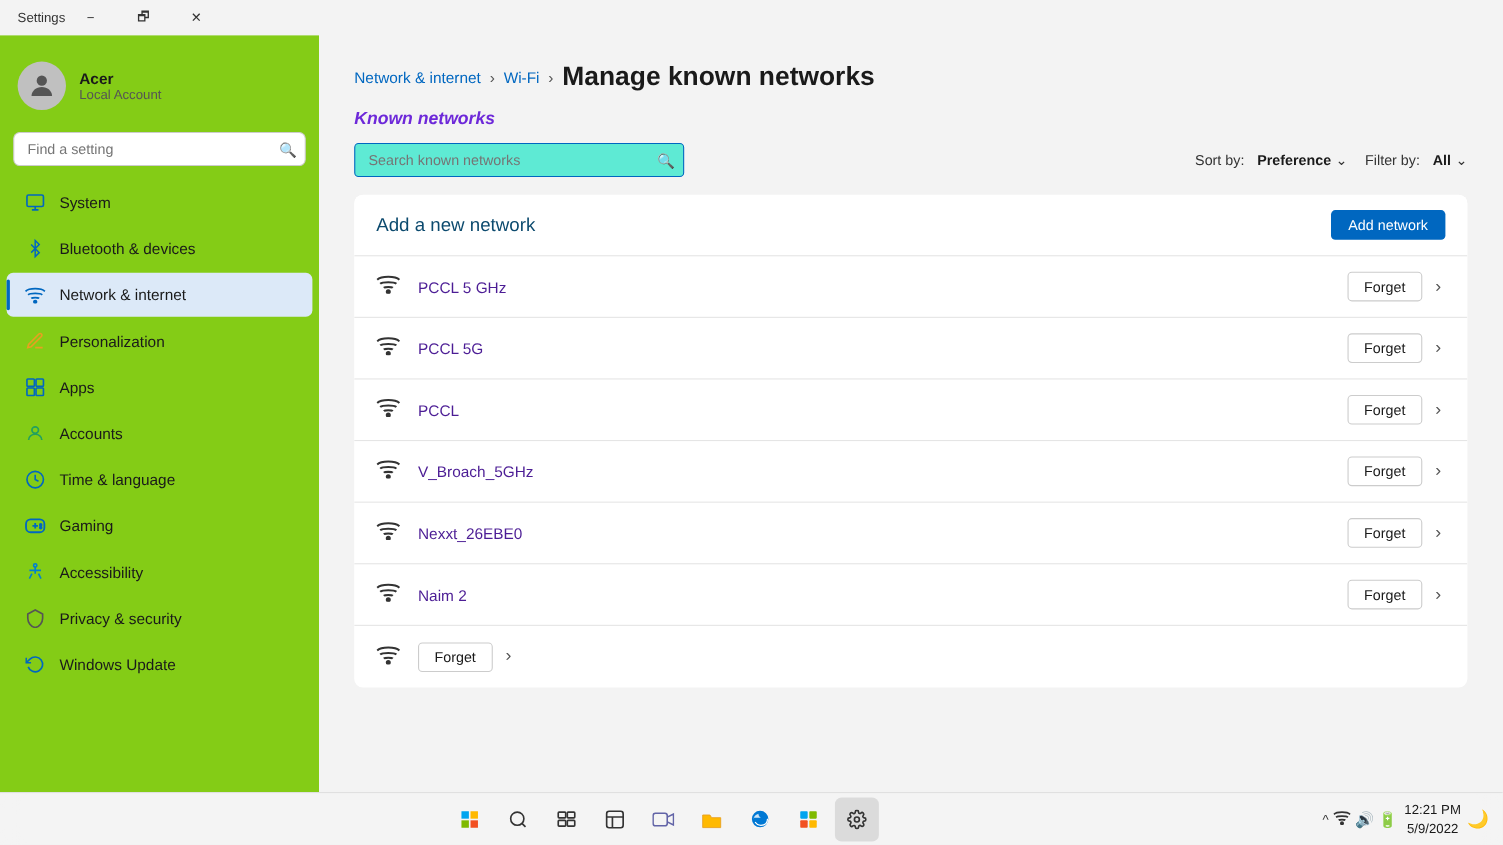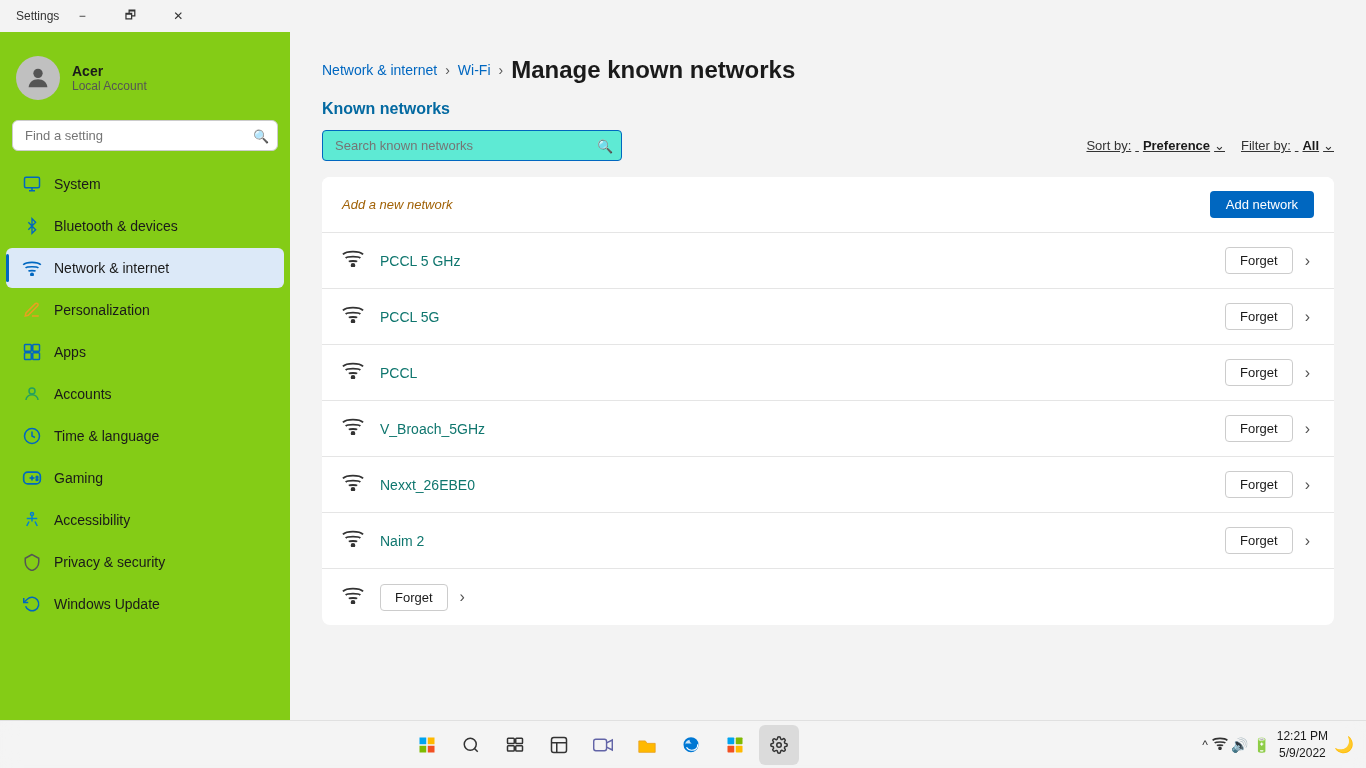--- a/index.html
+++ b/index.html
@@ -34,40 +34,40 @@
     
     .main { flex: 1; background: #f3f3f3; overflow-y: auto; padding: 24px 32px; }
 
     
     .breadcrumb { display: flex; align-items: center; gap: 8px; font-size: 14px; color: #0067c0; margin-bottom: 16px; }
     .breadcrumb span.sep { color: #555; }
     .breadcrumb span.current { font-size: 24px; font-weight: 700; color: #1a1a1a; }
     .breadcrumb a { color: #0067c0; text-decoration: none; cursor: pointer; }
 
     
-    .section-title { font-size: 16px; font-weight: 600; color: #0369a1; margin-bottom: 12px; }
+    .section-title { font-size: 16px; font-weight: 600; color: #6d28d9; margin-bottom: 12px; font-style: italic; }
 
     .toolbar { display: flex; align-items: center; gap: 12px; margin-bottom: 16px; }
     .search-networks { position: relative; flex: 0 0 300px; }
     .search-networks input { width: 100%; padding: 7px 32px 7px 12px; border-radius: 4px; border: 1.5px solid #0067c0; background: #5eead4; font-size: 13px; outline: none; }
     .search-networks .si { position: absolute; right: 8px; top: 50%; transform: translateY(-50%); color: #555; font-size: 13px; }
-    .sort-filter { margin-left: auto; display: flex; align-items: center; gap: 16px; font-size: 13px; color: #333; text-decoration: underline; }
+    .sort-filter { margin-left: auto; display: flex; align-items: center; gap: 16px; font-size: 13px; color: #333; }
     .sort-btn, .filter-btn { display: flex; align-items: center; gap: 4px; cursor: pointer; color: #333; }
     .sort-btn strong, .filter-btn strong { color: #1a1a1a; }
 
     
     .network-list { background: white; border-radius: 8px; overflow: hidden; }
     .network-row { display: flex; align-items: center; padding: 0 20px; height: 56px; border-bottom: 1px solid #e5e5e5; }
     .network-row:last-child { border-bottom: none; }
     .network-row.add-row { background: white; }
-    .add-label { font-size: 13px; color: #a16207; flex: 1; font-style: italic; }
+    .add-label { font-size: 17px; color: #0c4a6e; flex: 1; }
     .add-btn { background: #0067c0; color: white; border: none; border-radius: 4px; padding: 6px 16px; font-size: 13px; cursor: pointer; font-weight: 500; }
 
     .wifi-icon { margin-right: 16px; color: #333; font-size: 18px; }
-    .network-name { flex: 1; font-size: 14px; color: #0f766e; }
+    .network-name { flex: 1; font-size: 14px; color: #4c1d95; }
     .forget-btn { border: 1px solid #ccc; background: white; border-radius: 4px; padding: 5px 14px; font-size: 13px; cursor: pointer; margin-right: 8px; color: #1a1a1a; }
     .chevron-btn { background: transparent; border: none; cursor: pointer; color: #555; font-size: 16px; padding: 4px; }
 
     
     .taskbar { height: 48px; background: rgba(243,243,243,0.85); backdrop-filter: blur(10px); display: flex; align-items: center; padding: 0 4px; border-top: 1px solid #e0e0e0; flex-shrink: 0; }
     .taskbar-left { display: flex; align-items: center; gap: 4px; }
     .taskbar-center { flex: 1; display: flex; justify-content: center; align-items: center; gap: 4px; }
     .taskbar-right { display: flex; align-items: center; gap: 6px; padding-right: 8px; }
     .tb-btn { width: 40px; height: 40px; border: none; background: transparent; cursor: pointer; border-radius: 6px; display: flex; align-items: center; justify-content: center; font-size: 18px; color: #333; }
     .tb-btn.active { background: rgba(0,0,0,0.1); }

